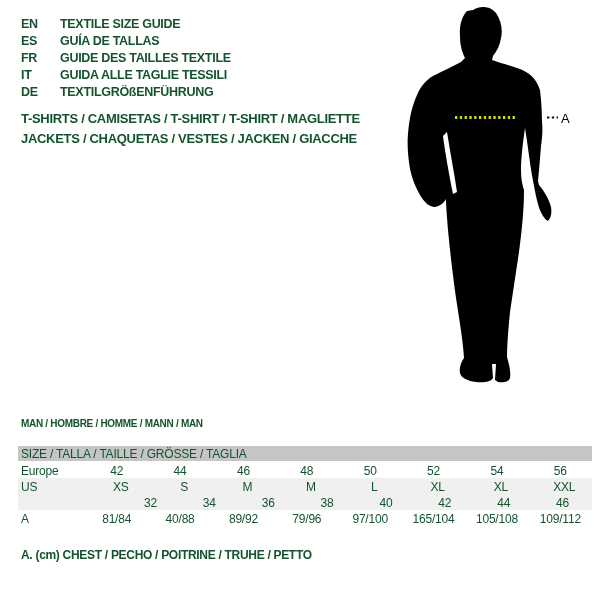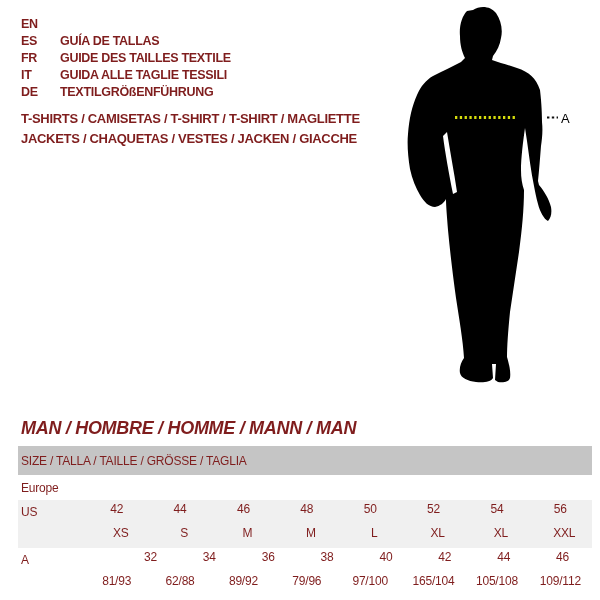--- a/index.html
+++ b/index.html
@@ -1,50 +1,51 @@
 <!DOCTYPE html>
 <html><head>
 <meta charset="utf-8">
 <style>
   html,body{margin:0;padding:0;background:#fff;}
   .canvas{
     position:relative;width:600px;height:600px;background:#ffffff;overflow:hidden;
-    font-family:"Liberation Sans",sans-serif;color:#7f1d1d;border-radius:26px;
+    font-family:"Liberation Sans",sans-serif;color:#14532d;border-radius:26px;
   }
   
   .lang-block{position:absolute;left:21px;top:15px;}
   .lang-row{display:flex;height:17px;align-items:center;
     font-weight:700;font-size:12.5px;letter-spacing:-0.3px;white-space:nowrap;}
   .lang-code{width:39px;flex:0 0 39px;}
   
   .garments{position:absolute;left:21px;top:109px;font-weight:700;font-size:13px;
     line-height:20px;letter-spacing:-0.3px;white-space:nowrap;}
   
   .figure-wrap{position:absolute;left:395px;top:0;width:200px;height:400px;}
   
   .section-title{position:absolute;left:21px;top:418px;font-weight:700;
-    font-size:18px;letter-spacing:-0.3px;white-space:nowrap;font-style:italic;}
+    font-size:10px;letter-spacing:-0.3px;white-space:nowrap;}
   
   .size-table{position:absolute;left:18px;top:446px;width:574px;font-size:12px;letter-spacing:-0.2px;}
-  .table-header{height:29px;display:flex;align-items:center;padding-left:3px;margin-bottom:1px;box-sizing:border-box;}
-  .trow{display:flex;height:24px;align-items:center;}
+  .table-header{height:15px;display:flex;align-items:center;padding-left:3px;margin-bottom:1px;box-sizing:border-box;}
+  .trow{display:flex;height:16px;align-items:flex-end;}
   .tlabel{width:67px;flex:0 0 67px;padding-left:3px;box-sizing:border-box;}
   .tcell{flex:1 1 0;text-align:center;margin-top:42px;}
   
   .footnote{position:absolute;left:21px;top:548px;font-weight:700;font-size:12px;
     letter-spacing:-0.3px;white-space:nowrap;}
 </style>
 </head>
 <body>
 
 <div class="canvas">
 
   <div class="lang-block">
     <div class="lang-row">
       <span class="lang-code">EN</span>
+      <span class="lang-label">TEXTILE SIZE GUIDE</span>
     </div>
     <div class="lang-row">
       <span class="lang-code">ES</span>
       <span class="lang-label">GUÍA DE TALLAS</span>
     </div>
     <div class="lang-row">
       <span class="lang-code">FR</span>
       <span class="lang-label">GUIDE DES TAILLES TEXTILE</span>
     </div>
     <div class="lang-row">
@@ -157,25 +158,26 @@
       <span class="tcell">36</span>
       <span class="tcell">38</span>
       <span class="tcell">40</span>
       <span class="tcell">42</span>
       <span class="tcell">44</span>
       <span class="tcell">46</span>
     </div>
 
     <div class="trow">
       <span class="tlabel">A</span>
-      <span class="tcell">81/93</span>
-      <span class="tcell">62/88</span>
+      <span class="tcell">81/84</span>
+      <span class="tcell">40/88</span>
       <span class="tcell">89/92</span>
       <span class="tcell">79/96</span>
       <span class="tcell">97/100</span>
       <span class="tcell">165/104</span>
       <span class="tcell">105/108</span>
       <span class="tcell">109/112</span>
     </div>
   </div>
 
+  <div class="footnote">A. (cm) CHEST / PECHO / POITRINE / TRUHE / PETTO</div>
 
 </div>
 
 </body></html>

